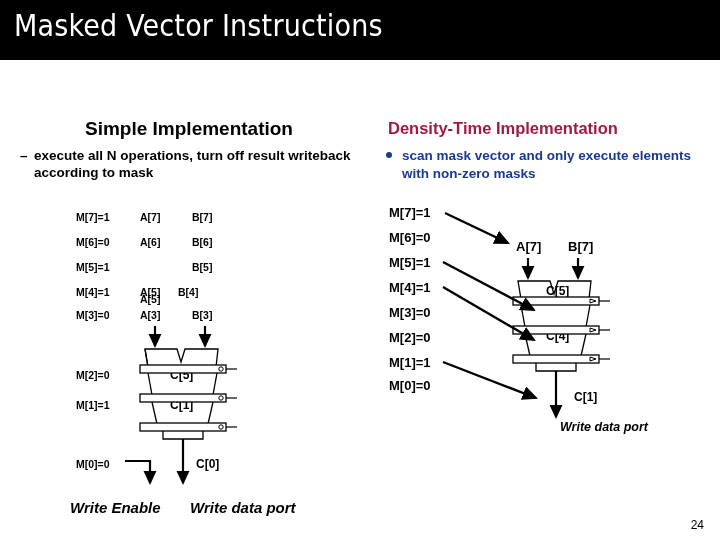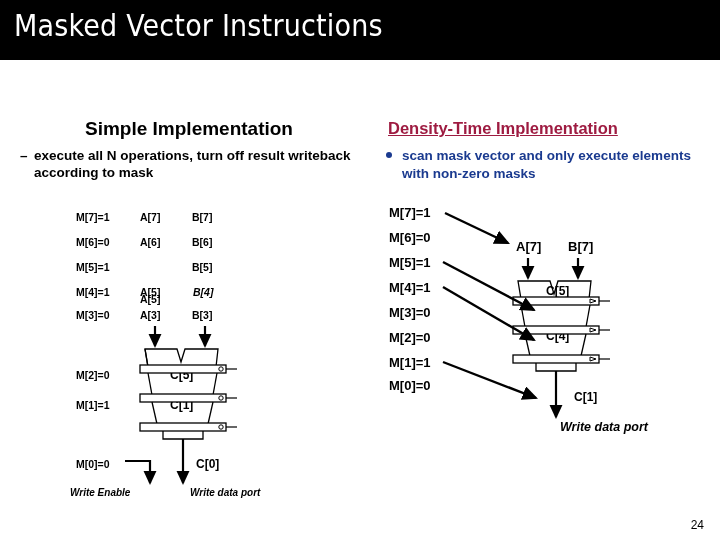--- a/index.html
+++ b/index.html
@@ -63,21 +63,20 @@
   }
   #left-bullet-text { flex: 1 1 auto; }
 
   #right-heading {
     position: absolute;
     left: 388px; top: 119px;
     font-size: 16.5px;
     font-weight: bold;
     color: #9E1B41;
     white-space: nowrap;
-    text-decoration: underline;
   }
   #right-bullet-row {
     position: absolute;
     left: 386px; top: 147px;
     width: 310px;
     display: flex;
     align-items: flex-start;
     font-size: 13.5px;
     font-weight: bold;
     line-height: 1.32;
@@ -115,25 +114,26 @@
   }
   .lbl-c {
     position: absolute;
     font-size: 12px;
     font-weight: bold;
     white-space: nowrap;
     color: #000000;
   }
   .lbl-ital {
     position: absolute;
-    font-size: 10px;
+    font-size: 15px;
     font-weight: bold;
     font-style: italic;
     white-space: nowrap;
     color: #000000;
+    margin-top: 12px;
   }
   .lbl-ital-lg {
     position: absolute;
     font-size: 12.5px;
     font-weight: bold;
     font-style: italic;
     white-space: nowrap;
     color: #000000;
   }
 
@@ -182,21 +182,21 @@
 <div class="lbl" style="left:76px; top:236px;">M[6]=0</div>
 <div class="lbl" style="left:140px; top:236px;">A[6]</div>
 <div class="lbl" style="left:192px; top:236px;">B[6]</div>
 
 <div class="lbl" style="left:76px; top:261px;">M[5]=1</div>
 <div class="lbl" style="left:140px; top:261px;margin-top:32px;">A[5]</div>
 <div class="lbl" style="left:192px; top:261px;">B[5]</div>
 
 <div class="lbl" style="left:76px; top:286px;">M[4]=1</div>
 <div class="lbl" style="left:140px; top:286px;">A[5]</div>
-<div class="lbl" style="left:193px; top:286px;font-style:italic;">B[4]</div>
+<div class="lbl" style="left:178px; top:286px;">B[4]</div>
 
 <div class="lbl" style="left:76px; top:309px;">M[3]=0</div>
 <div class="lbl" style="left:140px; top:309px;">A[3]</div>
 <div class="lbl" style="left:192px; top:309px;">B[3]</div>
 
 <div class="lbl" style="left:76px; top:369px;">M[2]=0</div>
 <div class="lbl" style="left:76px; top:399px;">M[1]=1</div>
 <div class="lbl" style="left:76px; top:458px;">M[0]=0</div>
 
 <div class="lbl-c" style="left:170px; top:368px;">C[5]</div>

